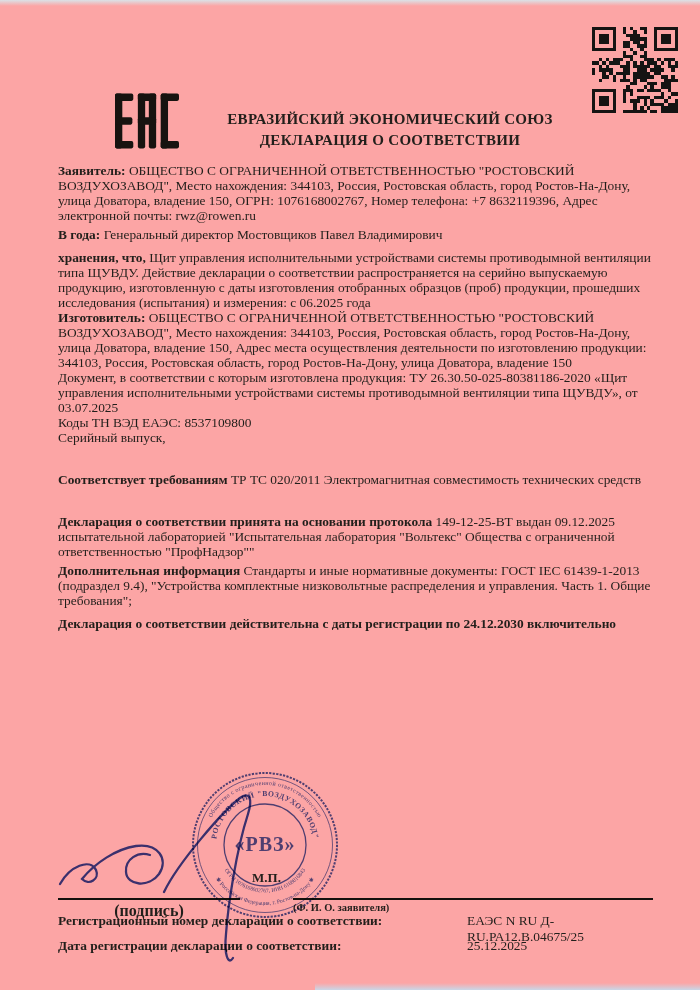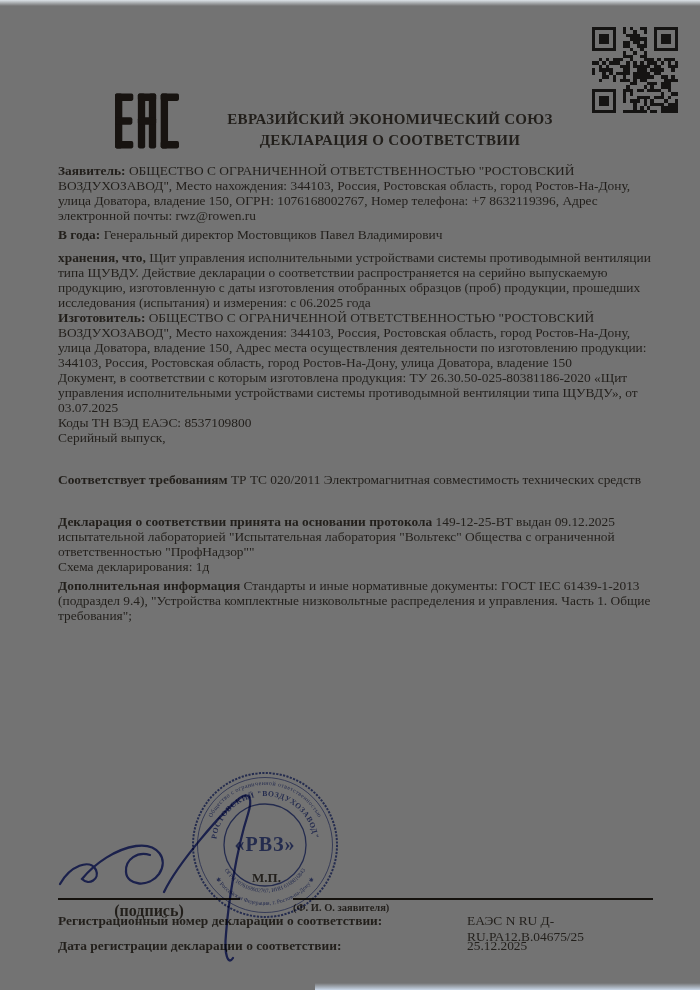--- a/index.html
+++ b/index.html
@@ -1,21 +1,21 @@
 <!DOCTYPE html>
 <html lang="ru"><head>
 <meta charset="utf-8">
 <style>
   html,body{margin:0;padding:0;}
   body{background:#888;}
   .page{
     position:relative;
     width:700px;height:990px;
     margin:0 auto;
-    background:#737373;
+    background:#fca5a5;
     font-family:"Liberation Serif","DejaVu Serif",serif;
     color:#221f1b;
     overflow:hidden;
   }
   .scan-top{position:absolute;top:0;left:0;right:0;height:6px;
     background:linear-gradient(180deg,#dbe2e7,rgba(219,226,231,0));}
   .scan-bottom{position:absolute;bottom:0;right:0;width:55%;height:7px;
     background:linear-gradient(0deg,#c9d7e8,rgba(201,215,232,0));}
   
   .eac{position:absolute;left:115px;top:93px;width:64px;height:56px;}
@@ -316,22 +316,22 @@
   <div class="doc-body">
     <p><span class="b">Заявитель: </span><span>ОБЩЕСТВО С ОГРАНИЧЕННОЙ ОТВЕТСТВЕННОСТЬЮ "РОСТОВСКИЙ ВОЗДУХОЗАВОД", Место нахождения: 344103, Россия, Ростовская область, город Ростов-На-Дону, улица Доватора, владение 150, ОГРН: 1076168002767, Номер телефона: +7 8632119396, Адрес электронной почты: rwz@rowen.ru</span></p>
     <p class="mt4"><span class="b">В года: </span><span>Генеральный директор Мостовщиков Павел Владимирович</span></p>
     <p class="mt8"><span class="b">хранения, что, </span><span>Щит управления исполнительными устройствами системы противодымной вентиляции типа ЩУВДУ. Действие декларации о соответствии распространяется на серийно выпускаемую продукцию, изготовленную с даты изготовления отобранных образцов (проб) продукции, прошедших исследования (испытания) и измерения: с 06.2025 года</span></p>
     <p><span class="b">Изготовитель: </span><span>ОБЩЕСТВО С ОГРАНИЧЕННОЙ ОТВЕТСТВЕННОСТЬЮ "РОСТОВСКИЙ ВОЗДУХОЗАВОД", Место нахождения: 344103, Россия, Ростовская область, город Ростов-На-Дону, улица Доватора, владение 150, Адрес места осуществления деятельности по изготовлению продукции: 344103, Россия, Ростовская область, город Ростов-На-Дону, улица Доватора, владение 150</span></p>
     <p><span class="b"></span><span>Документ, в соответствии с которым изготовлена продукция: ТУ 26.30.50-025-80381186-2020 «Щит управления исполнительными устройствами системы противодымной вентиляции типа ЩУВДУ», от 03.07.2025</span></p>
     <p><span class="b"></span><span>Коды ТН ВЭД ЕАЭС: 8537109800</span></p>
     <p><span class="b"></span><span>Серийный выпуск,</span></p>
     <p class="mt27"><span class="b">Соответствует требованиям </span><span>ТР ТС 020/2011 Электромагнитная совместимость технических средств</span></p>
     <p class="mt27"><span class="b">Декларация о соответствии принята на основании протокола </span><span>149-12-25-ВТ выдан 09.12.2025 испытательной лабораторией "Испытательная лаборатория "Вольтекс" Общества с ограниченной ответственностью "ПрофНадзор""</span></p>
-    <p><span class="b"></span><span>Схема декларирования: 1д</span></p>
     <p class="mt4"><span class="b">Дополнительная информация </span><span>Стандарты и иные нормативные документы: ГОСТ IEC 61439-1-2013 (подраздел 9.4), "Устройства комплектные низковольтные распределения и управления. Часть 1. Общие требования";</span></p>
+    <p class="mt8"><span class="b">Декларация о соответствии действительна с даты регистрации по 24.12.2030 включительно</span><span></span></p>
   </div>
 
   <div class="stamp">
     <svg viewBox="0 0 150 150">
       <defs>
         <path id="arcOT" d="M 15,75 A 60,60 0 0 1 135,75"></path>
         <path id="arcOB" d="M 15,75 A 60,60 0 0 0 135,75"></path>
         <path id="arcIT" d="M 26,75 A 49,49 0 0 1 124,75"></path>
         <path id="arcIB" d="M 27.5,75 A 47.5,47.5 0 0 0 122.5,75"></path>
       </defs>

